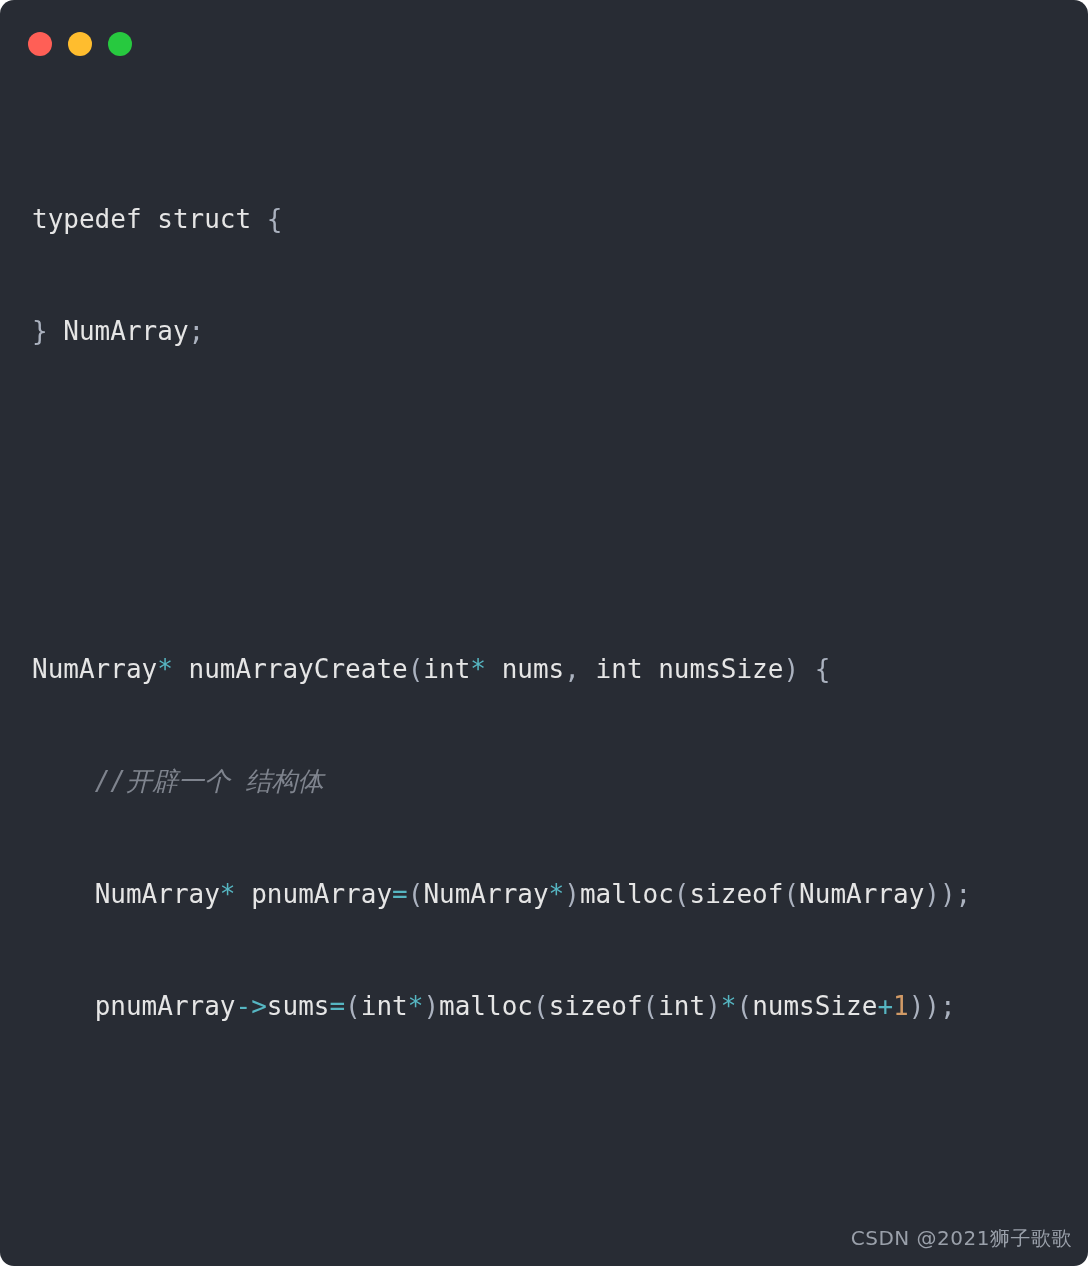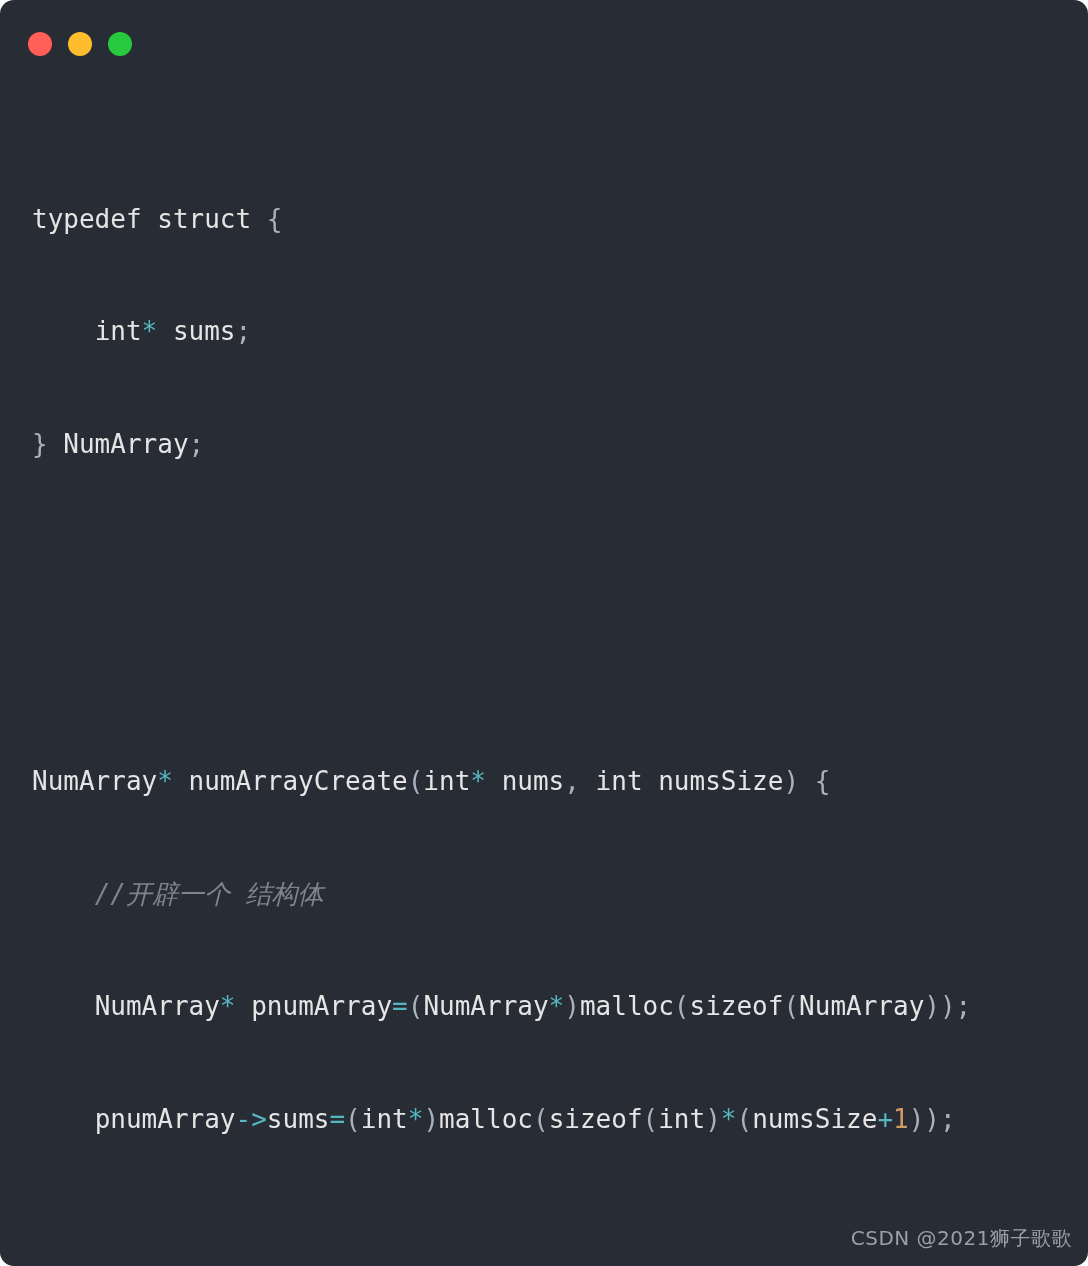--- a/index.html
+++ b/index.html
@@ -79,21 +79,20 @@
 
   <div id="titlebar">
     <span class="dot" style="background:#ff5f56"></span>
     <span class="dot" style="background:#ffbd2e"></span>
     <span class="dot" style="background:#27c93f"></span>
   </div>
 
   <div id="code">
 
     <div class="line"><span class="id">typedef struct</span> <span class="punc">{</span></div>
-    <div class="line">    <span class="id">int</span><span class="op">*</span> <span class="id">sums</span><span class="punc">;</span></div>
     <div class="line"><span class="punc">}</span> <span class="id">NumArray</span><span class="punc">;</span></div>
     <div class="line"> </div>
     <div class="line"> </div>
     <div class="line"><span class="id">NumArray</span><span class="op">*</span> <span class="id">numArrayCreate</span><span class="punc">(</span><span class="id">int</span><span class="op">*</span> <span class="id">nums</span><span class="punc">,</span> <span class="id">int</span> <span class="id">numsSize</span><span class="punc">)</span> <span class="punc">{</span></div>
     <div class="line">    <span class="cmt">//开辟一个 结构体</span></div>
     <div class="line">    <span class="id">NumArray</span><span class="op">*</span> <span class="id">pnumArray</span><span class="op">=</span><span class="punc">(</span><span class="id">NumArray</span><span class="op">*</span><span class="punc">)</span><span class="id">malloc</span><span class="punc">(</span><span class="id">sizeof</span><span class="punc">(</span><span class="id">NumArray</span><span class="punc">));</span></div>
     <div class="line">    <span class="id">pnumArray</span><span class="op">-&gt;</span><span class="id">sums</span><span class="op">=</span><span class="punc">(</span><span class="id">int</span><span class="op">*</span><span class="punc">)</span><span class="id">malloc</span><span class="punc">(</span><span class="id">sizeof</span><span class="punc">(</span><span class="id">int</span><span class="punc">)</span><span class="op">*</span><span class="punc">(</span><span class="id">numsSize</span><span class="op">+</span><span class="num">1</span><span class="punc">));</span></div>
     
     
     

